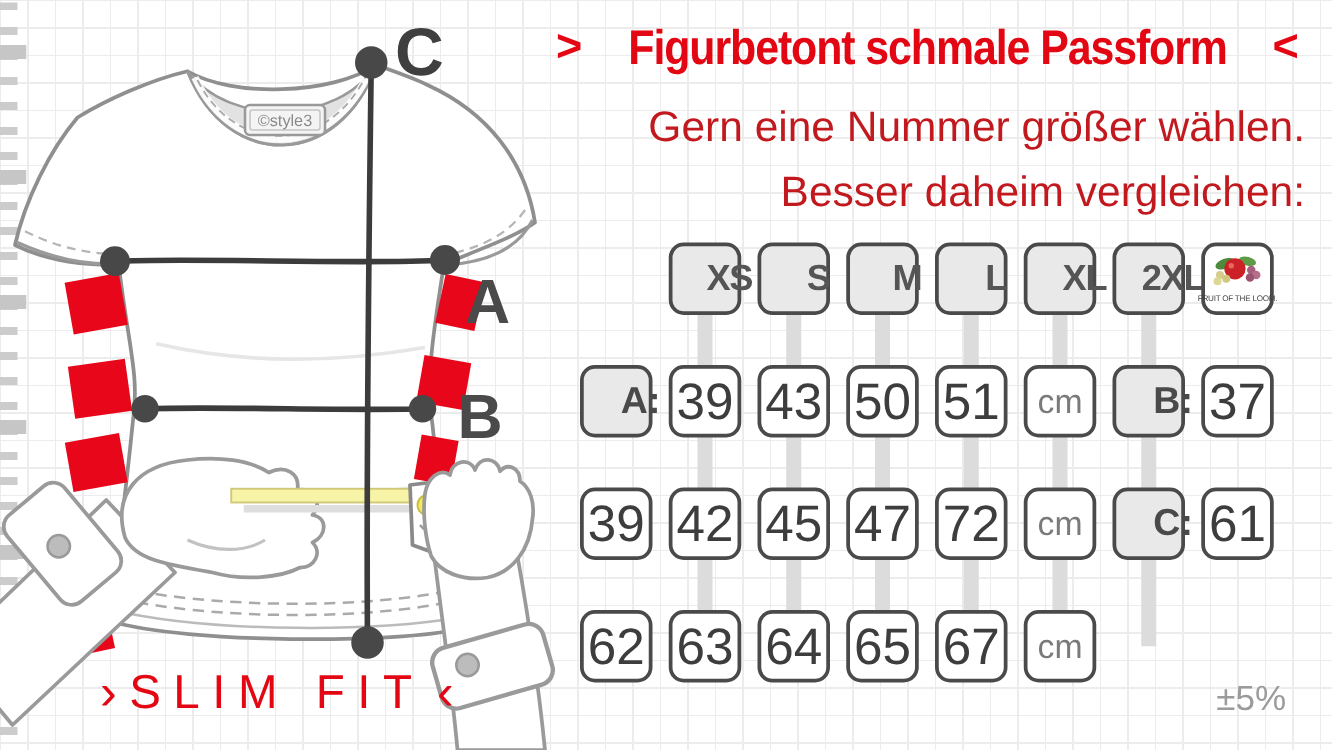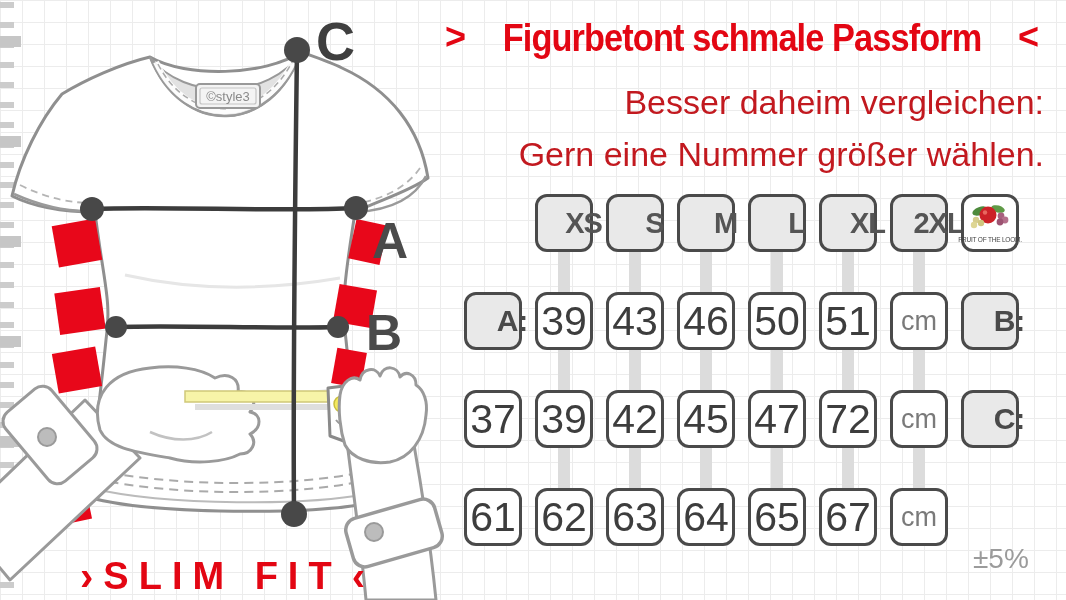--- a/index.html
+++ b/index.html
@@ -31,22 +31,22 @@
   .box{width:58px;height:58px;box-sizing:border-box;border:3px solid #4a4a4a;border-radius:12px;
     background:#fff;display:flex;flex-direction:column;align-items:center;justify-content:center;
     position:relative;z-index:1;}
   .box.gray{background:#e9e9e9;padding-left:39px;}
   .header-label{font-size:29px;font-weight:bold;color:#555;letter-spacing:-1px;}
   .rowlab{font-size:30px;font-weight:bold;color:#4a4a4a;}
   .value{font-size:41px;color:#3d3d3d;font-weight:400;}
   .unit{font-size:27px;color:#7a7a7a;}
   .logo-text{font-size:6.5px;color:#444;margin-top:1px;white-space:nowrap;letter-spacing:-0.2px;}
 
-  .slimfit{position:absolute;left:80px;top:532px;z-index:3;color:#e30613;font-weight:bold;
-    font-size:38px;white-space:nowrap;margin-top:22px;}
+  .slimfit{position:absolute;left:80px;top:532px;z-index:3;color:#e30613;font-weight:normal;
+    font-size:38px;white-space:nowrap;}
   .slimfit .sf-chev{font-size:40px;vertical-align:-1px;}
   .slimfit .sf-text{letter-spacing:10px;margin:0 10px;}
   .tolerance{position:absolute;left:973px;top:543px;font-size:28px;color:#9b9b9b;z-index:3;}
 </style>
 </head>
 <body>
 
 <div class="stage">
 
   <div class="ruler"></div>
@@ -144,22 +144,22 @@
       <text x="372" y="258" font-size="50">A</text>
       <text x="366" y="350" font-size="50">B</text>
     </g>
   </svg>
 
   <div class="slimfit"><span class="sf-chev">›</span><span class="sf-text">SLIM FIT</span><span class="sf-chev">‹</span></div>
 
   <div class="heading"><span class="chev">&gt;</span><span class="heading-text">Figurbetont schmale Passform</span><span class="chev">&lt;</span></div>
 
   <div class="subheading">
+    <div>Gern eine Nummer größer wählen.</div>
     <div>Besser daheim vergleichen:</div>
-    <div>Gern eine Nummer größer wählen.</div>
   </div>
 
   <div class="table">
     <div class="bar" style="left:94px"></div>
     <div class="bar" style="left:165px"></div>
     <div class="bar" style="left:236px"></div>
     <div class="bar" style="left:307px"></div>
     <div class="bar" style="left:378px"></div>
     <div class="bar" style="left:449px"></div>
 
@@ -201,23 +201,20 @@
     <div class="box gray">
         <span class="rowlab">A:</span>
       </div>
     <div class="box">
         <span class="value">39</span>
       </div>
     <div class="box">
         <span class="value">43</span>
       </div>
     <div class="box">
-        <span class="value">46</span>
-      </div>
-    <div class="box">
         <span class="value">50</span>
       </div>
     <div class="box">
         <span class="value">51</span>
       </div>
     <div class="box">
         <span class="unit">cm</span>
       </div>
 
     <div class="box gray">

